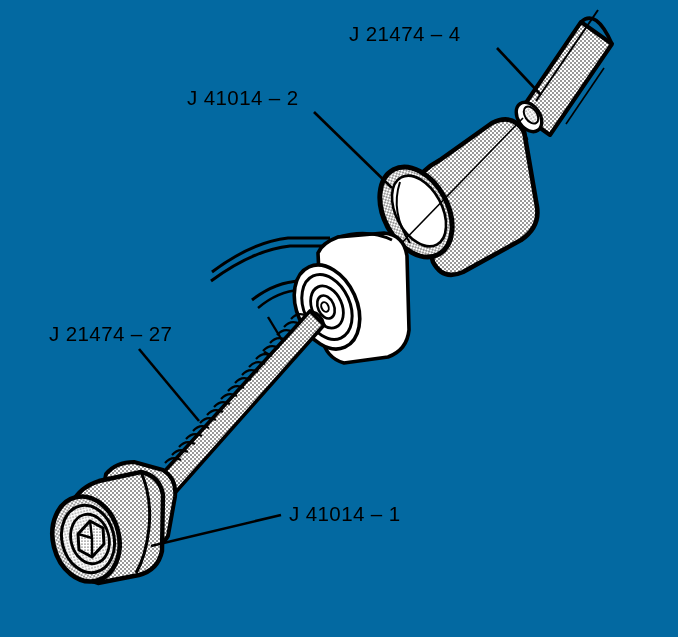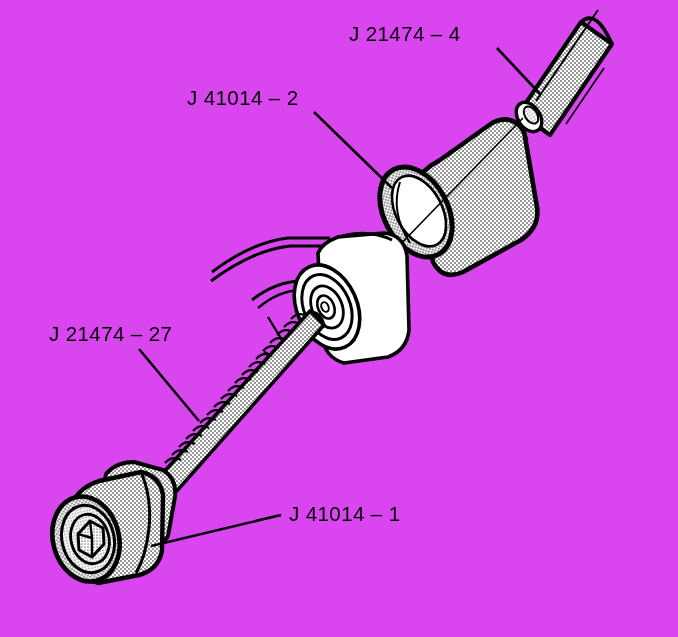--- a/index.html
+++ b/index.html
@@ -11,21 +11,21 @@
     width: 678px;
     height: 637px;
     font-family: "Liberation Sans", sans-serif;
     overflow: hidden;
     position: relative;
   }
   #figure-root {
     position: relative;
     width: 678px;
     height: 637px;
-    background: #d946ef;
+    background: #0369a1;
   }
   #figure-svg {
     position: absolute;
     left: 0;
     top: 0;
     width: 678px;
     height: 637px;
     display: block;
   }
   .part-label {

